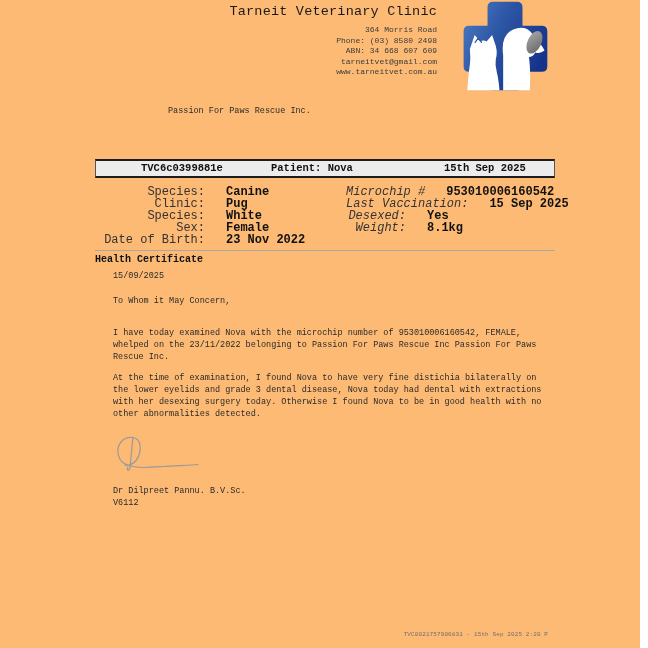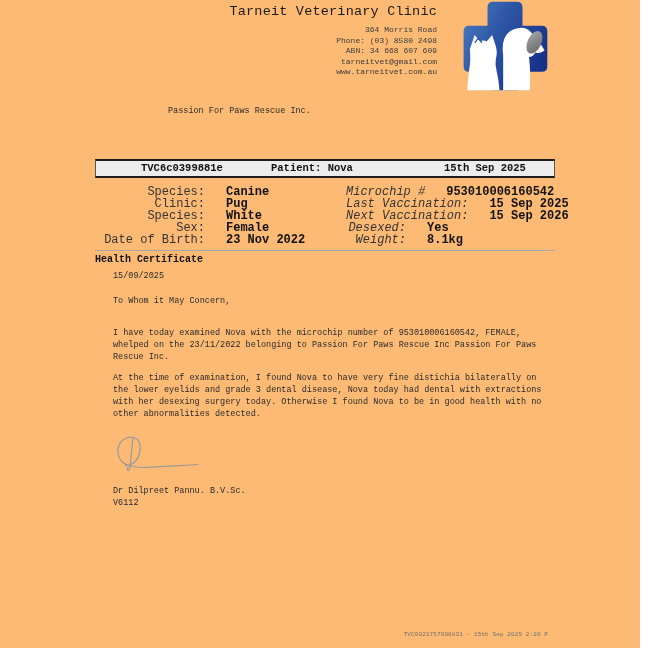--- a/index.html
+++ b/index.html
@@ -114,24 +114,20 @@
   <div class="details-right">
     <div class="detail-row">
       <span class="lbl">Microchip #</span>
       <span class="val">953010006160542</span>
     </div>
     <div class="detail-row">
       <span class="lbl">Last Vaccination:</span>
       <span class="val">15 Sep 2025</span>
     </div>
     <div class="detail-row">
-      <span class="lbl">Next Vaccination:</span>
-      <span class="val">15 Sep 2026</span>
-    </div>
-    <div class="detail-row">
       <span class="lbl">Desexed:</span>
       <span class="val">Yes</span>
     </div>
     <div class="detail-row">
       <span class="lbl">Weight:</span>
       <span class="val">8.1kg</span>
     </div>
   </div>
 
   <div class="divider"></div>

